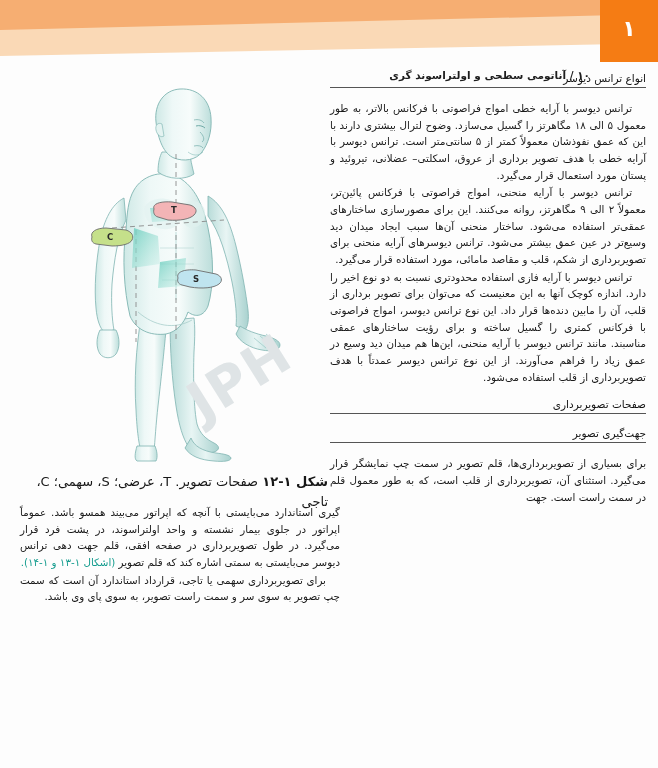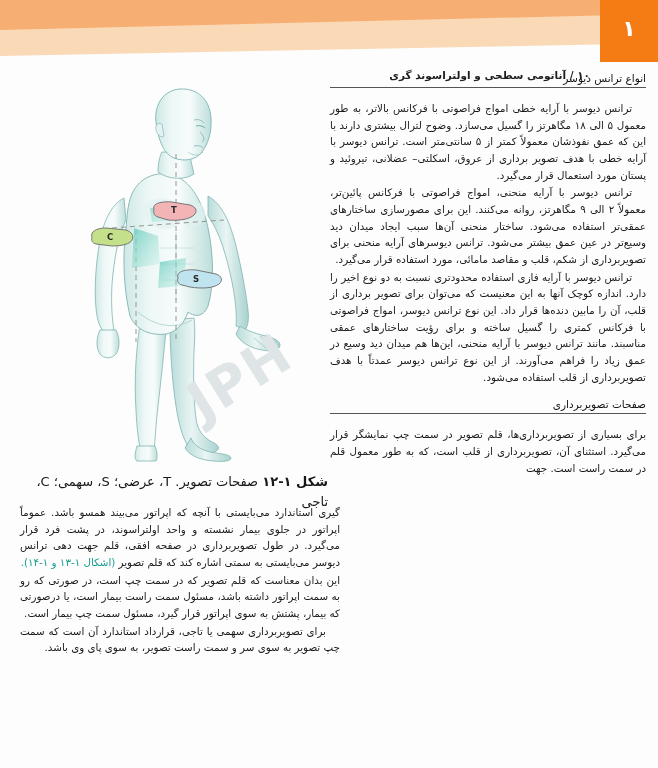--- a/index.html
+++ b/index.html
@@ -282,30 +282,30 @@
       <div class="fig-caption">
         <b>شکل ۱-۱۲</b>
         <span>صفحات تصویر. T، عرضی؛ S، سهمی؛ C، تاجی</span>
       </div>
     </div>
 
     <div class="left-text">
       <p class="body noindent"><span>گیری استاندارد می‌بایستی با آنچه که اپراتور می‌بیند همسو باشد. عموماً اپراتور در جلوی بیمار نشسته و واحد اولتراسوند، در پشت فرد قرار می‌گیرد. در طول تصویربرداری در صفحه افقی، قلم جهت دهی ترانس دیوسر می‌بایستی به سمتی اشاره کند که قلم تصویر</span>
         <span class="ref">(اشکال ۱-۱۳ و ۱-۱۴).</span>
       </p>
-      <p class="body noindent">این بدان معناست که قلم تصویر که در سمت چپ است، در صورتی که رو به سمت اپراتور داشته باشد، مسئول سمت راست بیمار است، یا درصورتی که بیمار، پشتش به سوی اپراتور قرار گیرد، مسئول سمت چپ بیمار است.</p>
       <p class="body">برای تصویربرداری سهمی یا تاجی، قرارداد استاندارد آن است که سمت چپ تصویر به سوی سر و سمت راست تصویر، به سوی پای وی باشد.</p>
     </div>
   </div>
 
   <div class="col-right">
 
     <h2 class="sec-head">انواع ترانس دیوسر</h2>
     <p class="body">ترانس دیوسر با آرایه خطی امواج فراصوتی با فرکانس بالاتر، به طور معمول ۵ الی ۱۸ مگاهرتز را گسیل می‌سازد. وضوح لترال بیشتری دارند با این که عمق نفوذشان معمولاً کمتر از ۵ سانتی‌متر است. ترانس دیوسر با آرایه خطی با هدف تصویر برداری از عروق، اسکلتی– عضلانی، تیروئید و پستان مورد استعمال قرار می‌گیرد.</p>
     <p class="body">ترانس دیوسر با آرایه منحنی، امواج فراصوتی با فرکانس پائین‌تر، معمولاً ۲ الی ۹ مگاهرتز، روانه می‌کنند. این برای مصورسازی ساختارهای عمقی‌تر استفاده می‌شود. ساختار منحنی آن‌ها سبب ایجاد میدان دید وسیع‌تر در عین عمق بیشتر می‌شود. ترانس دیوسرهای آرایه منحنی برای تصویربرداری از شکم، قلب و مقاصد مامائی، مورد استفاده قرار می‌گیرد.</p>
     <p class="body">ترانس دیوسر با آرایه فازی استفاده محدودتری نسبت به دو نوع اخیر را دارد. اندازه کوچک آنها به این معنیست که می‌توان برای تصویر برداری از قلب، آن را مابین دنده‌ها قرار داد. این نوع ترانس دیوسر، امواج فراصوتی با فرکانس کمتری را گسیل ساخته و برای رؤیت ساختارهای عمقی مناسبند. مانند ترانس دیوسر با آرایه منحنی، این‌ها هم میدان دید وسیع در عمق زیاد را فراهم می‌آورند. از این نوع ترانس دیوسر عمدتاً با هدف تصویربرداری از قلب استفاده می‌شود.</p>
 
     <h2 class="sec-head spaced">صفحات تصویربرداری</h2>
 
+    <h2 class="sec-head spaced">جهت‌گیری تصویر</h2>
     <p class="body noindent">برای بسیاری از تصویربرداری‌ها، قلم تصویر در سمت چپ نمایشگر قرار می‌گیرد. استثنای آن، تصویربرداری از قلب است، که به طور معمول قلم در سمت راست است. جهت</p>
   </div>
 
 </div>
 
 </body></html>

